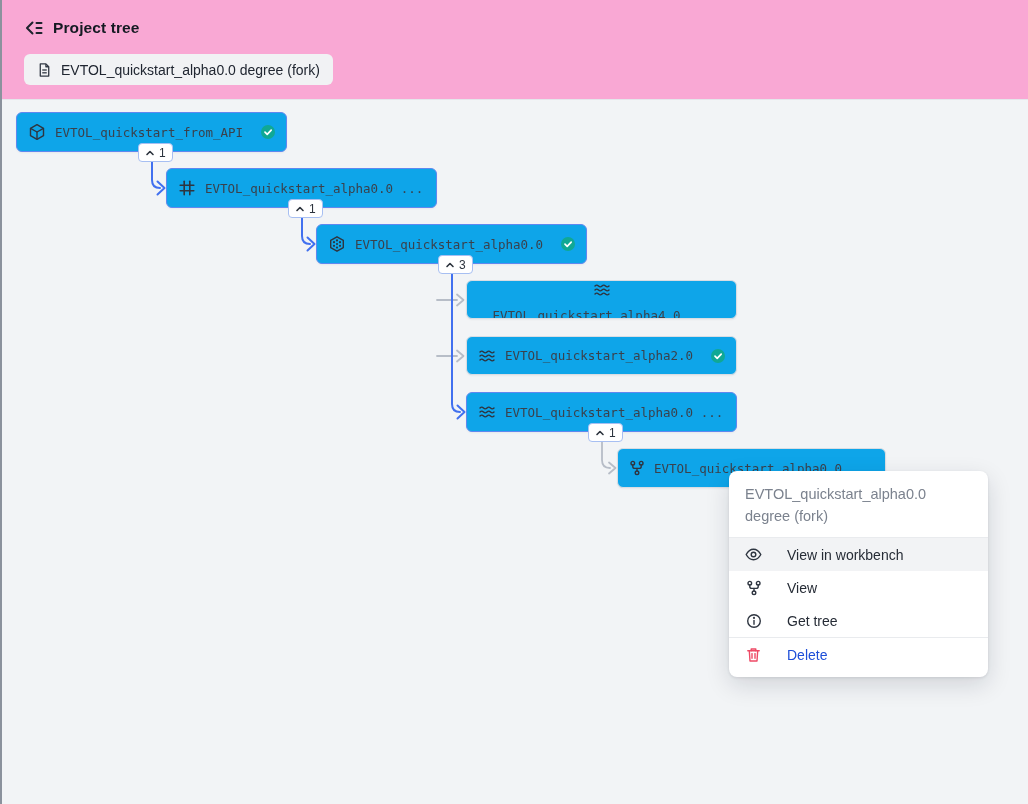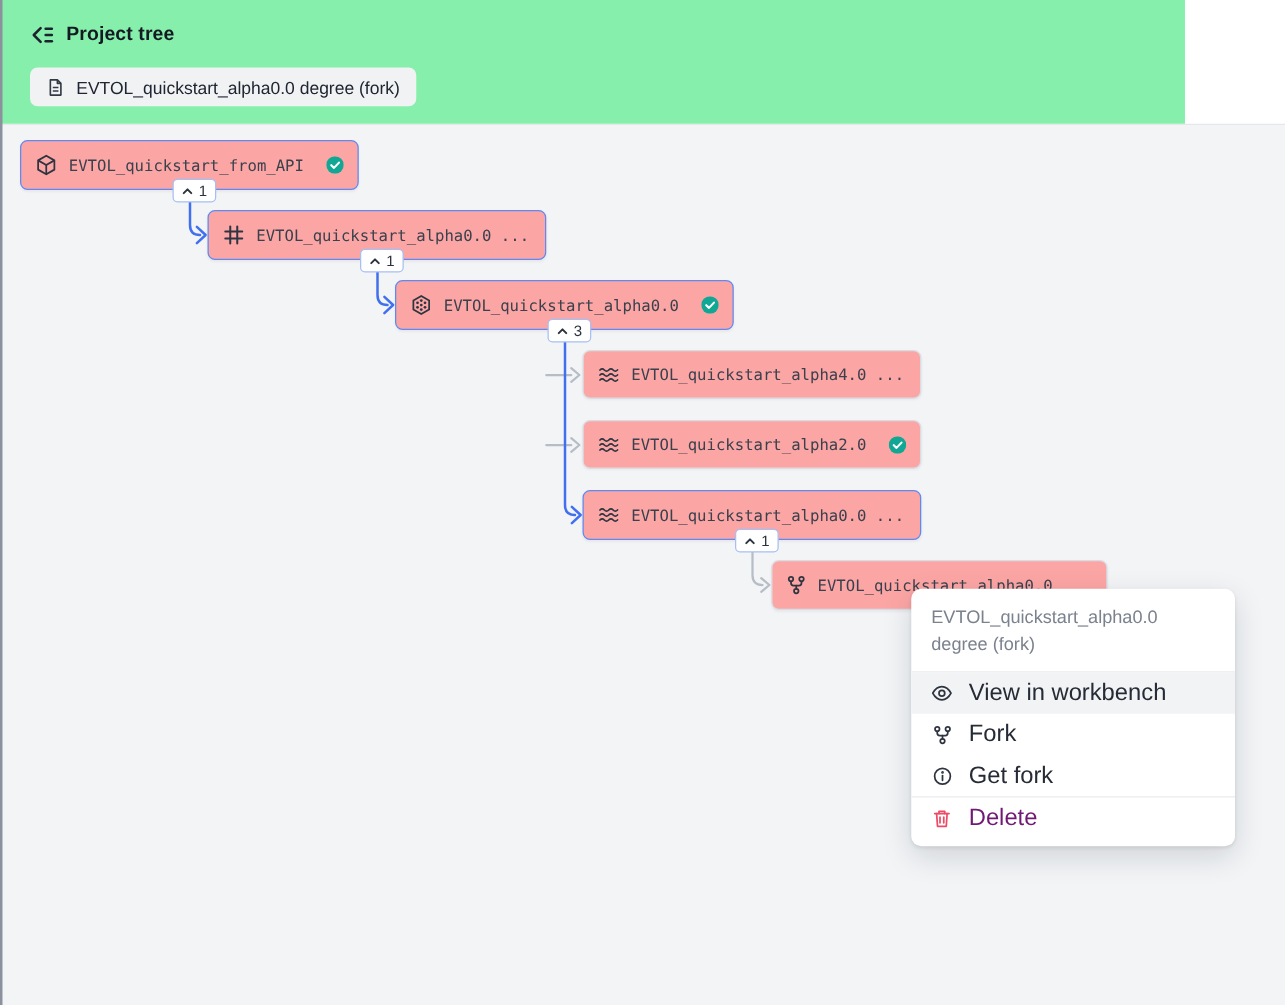--- a/index.html
+++ b/index.html
@@ -9,21 +9,21 @@
     background:#ffffff;
     color:#23272f;
     position:relative;
     overflow:hidden;
   }
   .left-rule {
     position:absolute; left:0; top:0; width:2px; height:804px;
     background:#8b929d; z-index:20;
   }
   
-  .panel-header { position:absolute; left:0; top:0; width:948px; height:99px; background:#86efac; z-index:5; }
+  .panel-header { position:absolute; left:0; top:0; width:1028px; height:99px; background:#f9a8d4; z-index:5; }
   .title-row {
     position:absolute; left:24px; top:18px;
     display:flex; align-items:center; gap:9px;
   }
   .title-row .ttl { font-size:15.5px; font-weight:700; color:#141a22; letter-spacing:.1px; }
   .chip {
     position:absolute; left:24px; top:54px; height:31px;
     display:inline-flex; align-items:center; gap:9px;
     background:#f1f2f4; border-radius:6px; padding:0 13px;
     font-size:14px; color:#202631;
@@ -33,21 +33,21 @@
   }
   
   .canvas {
     position:absolute; left:0; top:100px; width:1028px; height:704px;
     background:#f2f4f6; overflow:hidden;
   }
   .edges { position:absolute; left:0; top:0; width:1028px; height:704px; z-index:1; pointer-events:none; }
   
   .node {
     position:absolute; width:271px; height:40px;
-    background:#fca5a5; border:1px solid #d9dde3; border-radius:6px;
+    background:#0ea5e9; border:1px solid #d9dde3; border-radius:6px;
     display:flex; align-items:center; gap:9px; padding:0 11px;
     font-family:"DejaVu Sans Mono","Liberation Mono",monospace;
     font-size:12.5px; color:#3a414c; white-space:nowrap; overflow:hidden;
     box-shadow:0 1px 2px rgba(16,24,40,.05);
     z-index:2;
   }
   .node.selected { border:1.6px solid #5f88f0; }
   .node .nlabel { overflow:hidden; text-overflow:clip; }
   .node .spacer { margin-left:auto; }
   
@@ -64,25 +64,25 @@
     box-shadow:0 1px 3px rgba(16,24,40,.1), 0 8px 24px rgba(16,24,40,.14);
     padding-bottom:6px; overflow:hidden;
   }
   .menu-header {
     padding:12px 16px 10px 16px;
     font-size:14.5px; line-height:22px; color:#7b828e;
     overflow-wrap:anywhere;
   }
   .menu-divider { height:1px; background:#e9ebee; }
   .menu-item {
-    height:33px; display:flex; align-items:center; gap:13px;
-    padding:0 16px; font-size:19px; color:#262c36; cursor:default;
+    height:33px; display:flex; align-items:center; gap:25px;
+    padding:0 16px; font-size:14px; color:#262c36; cursor:default;
   }
   .menu-item.highlighted { background:#f2f3f5; }
-  .menu-item.danger { color:#701a75; }
+  .menu-item.danger { color:#1d4ed8; }
   .menu-item .mi-icon { display:inline-flex; width:17px; justify-content:center; }
   svg { display:block; }
 </style>
 </head>
 <body>
 
 <div class="left-rule"></div>
 
 <div class="panel-header">
   <div class="title-row">
@@ -179,21 +179,21 @@
     </span>
     <span class="nlabel">EVTOL_quickstart_alpha0.0 ...</span>
     <span class="spacer">
       <svg width="14" height="14" viewBox="0 0 14 14">
         <circle cx="7" cy="7" r="7" fill="#10a894"></circle>
         <polyline points="4,7.2 6.2,9.3 10.2,5.1" fill="none" stroke="#fff" stroke-width="1.7" stroke-linecap="round" stroke-linejoin="round"></polyline>
       </svg>
     </span>
   </div>
 
-  <div class="node" style="left:466px; top:180px; height:39px;">
+  <div class="node" style="left:466px; top:180px; height:39px;flex-direction:column;">
     <span>
       <svg width="18" height="18" viewBox="0 0 18 18" fill="none" stroke="#2e3540" stroke-width="1.4" stroke-linecap="round">
         <path d="M2 5 Q3.75 3.2 5.5 5 T9 5 T12.5 5 T16 5"></path>
         <path d="M2 9 Q3.75 7.2 5.5 9 T9 9 T12.5 9 T16 9"></path>
         <path d="M2 13 Q3.75 11.2 5.5 13 T9 13 T12.5 13 T16 13"></path>
       </svg>
     </span>
     <span class="nlabel">EVTOL_quickstart_alpha4.0 ...</span>
   </div>
 
@@ -281,34 +281,34 @@
     <div class="menu-item">
       <span class="mi-icon">
         <svg width="16" height="16" viewBox="0 0 16 16" fill="none" stroke="#2e3540" stroke-width="1.4" stroke-linecap="round" stroke-linejoin="round">
           <circle cx="3.8" cy="3.2" r="1.8"></circle>
           <circle cx="12.2" cy="3.2" r="1.8"></circle>
           <circle cx="8" cy="12.8" r="1.8"></circle>
           <path d="M3.8 5 v1.4 a2 2 0 0 0 2 2 h4.4 a2 2 0 0 0 2 -2 V5"></path>
           <line x1="8" y1="8.4" x2="8" y2="11"></line>
         </svg>
       </span>
-      <span>Fork</span>
+      <span>View</span>
     </div>
 
 
 
     <div class="menu-item">
       <span class="mi-icon">
         <svg width="16" height="16" viewBox="0 0 16 16" fill="none" stroke="#2e3540" stroke-width="1.4" stroke-linecap="round">
           <circle cx="8" cy="8" r="6.3"></circle>
           <line x1="8" y1="7.4" x2="8" y2="11.2"></line>
           <circle cx="8" cy="4.9" r="0.4" fill="#2e3540"></circle>
         </svg>
       </span>
-      <span>Get fork</span>
+      <span>Get tree</span>
     </div>
 
     <div class="menu-divider"></div>
 
     <div class="menu-item danger">
       <span class="mi-icon">
         <svg width="15" height="16" viewBox="0 0 15 16" fill="none" stroke="#ee4a66" stroke-width="1.4" stroke-linecap="round" stroke-linejoin="round">
           <line x1="1.8" y1="3.8" x2="13.2" y2="3.8"></line>
           <path d="M5.2 3.8 V2 h4.6 v1.8"></path>
           <path d="M3.3 3.8 l0.7 10.2 h7 l0.7 -10.2"></path>

